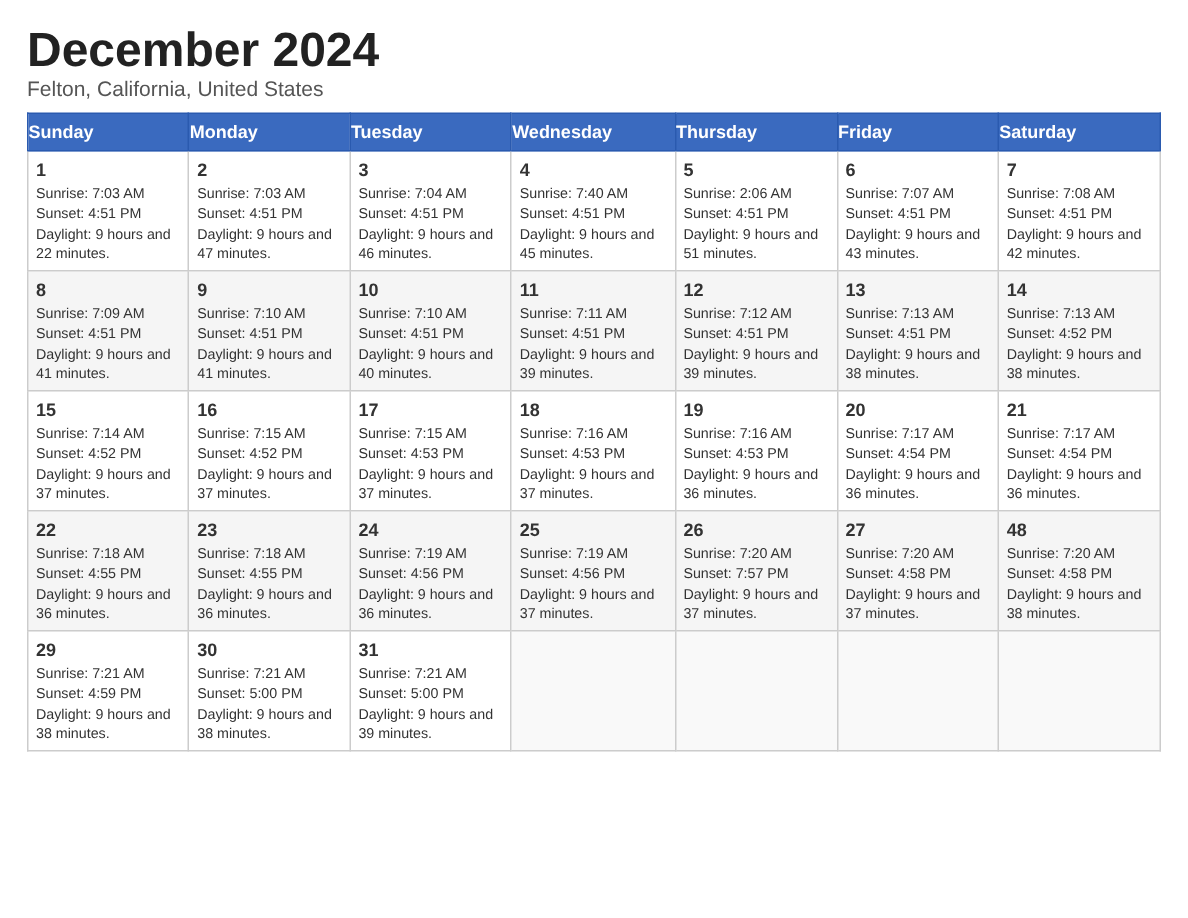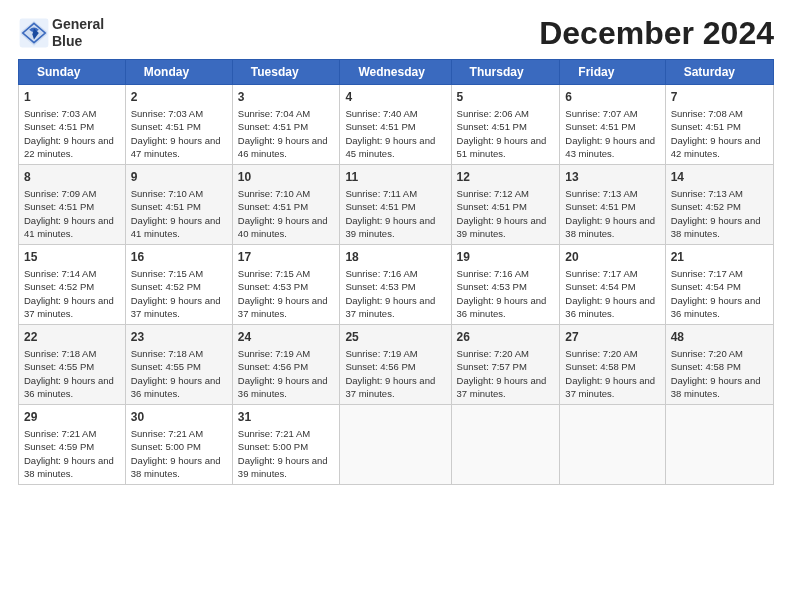--- a/index.html
+++ b/index.html
@@ -53,21 +53,21 @@
     .calendar {
       width: 100%;
       border-collapse: collapse;
       font-size: 10px;
     }
     .calendar thead tr th {
       background: #3a6abf;
       color: #fff;
       font-size: 12px;
       font-weight: bold;
-      padding: 5px 18px;
+      padding: 5px 0;
       text-align: left;
       border: 1px solid #2a5aaf;
     }
     .calendar tbody tr td {
       border: 1px solid #ccc;
       vertical-align: top;
       padding: 4px 5px;
       width: 113px;
       min-height: 72px;
       height: 72px;
@@ -87,35 +87,23 @@
     }
     .empty-cell {
       background: #f9f9f9 !important;
     }
   </style>
 </head>
 <body>
 
 <div class="page">
   <div class="header">
-    <div class="logo">
-      <svg class="logo-icon" viewBox="0 0 40 40">
-        <rect x="2" y="2" width="36" height="36" rx="3" fill="#e8f0fb"></rect>
-        <polygon points="20,8 34,20 20,32 6,20" fill="none" stroke="#3a6abf" stroke-width="2"></polygon>
-        <polygon points="20,5 36,18 36,22 20,36 4,22 4,18" fill="#3a6abf" opacity="0.15"></polygon>
-        <path d="M14,16 Q20,10 26,16 Q20,22 14,16Z" fill="#3a6abf"></path>
-        <path d="M20,14 L26,20 L20,28 L18,22 Z" fill="#1a4a9f"></path>
-      </svg>
-      <div class="logo-text">
-        <span>General</span><br>
-        <span>Blue</span>
-      </div>
-    </div>
     <div class="title-block">
       <div class="main-title">December 2024</div>
+      <div class="subtitle">Felton, California, United States</div>
     </div>
   </div>
 
   <table class="calendar">
     <thead>
       <tr id="weekday-header">
           <th>Sunday</th>
           <th>Monday</th>
           <th>Tuesday</th>
           <th>Wednesday</th>

